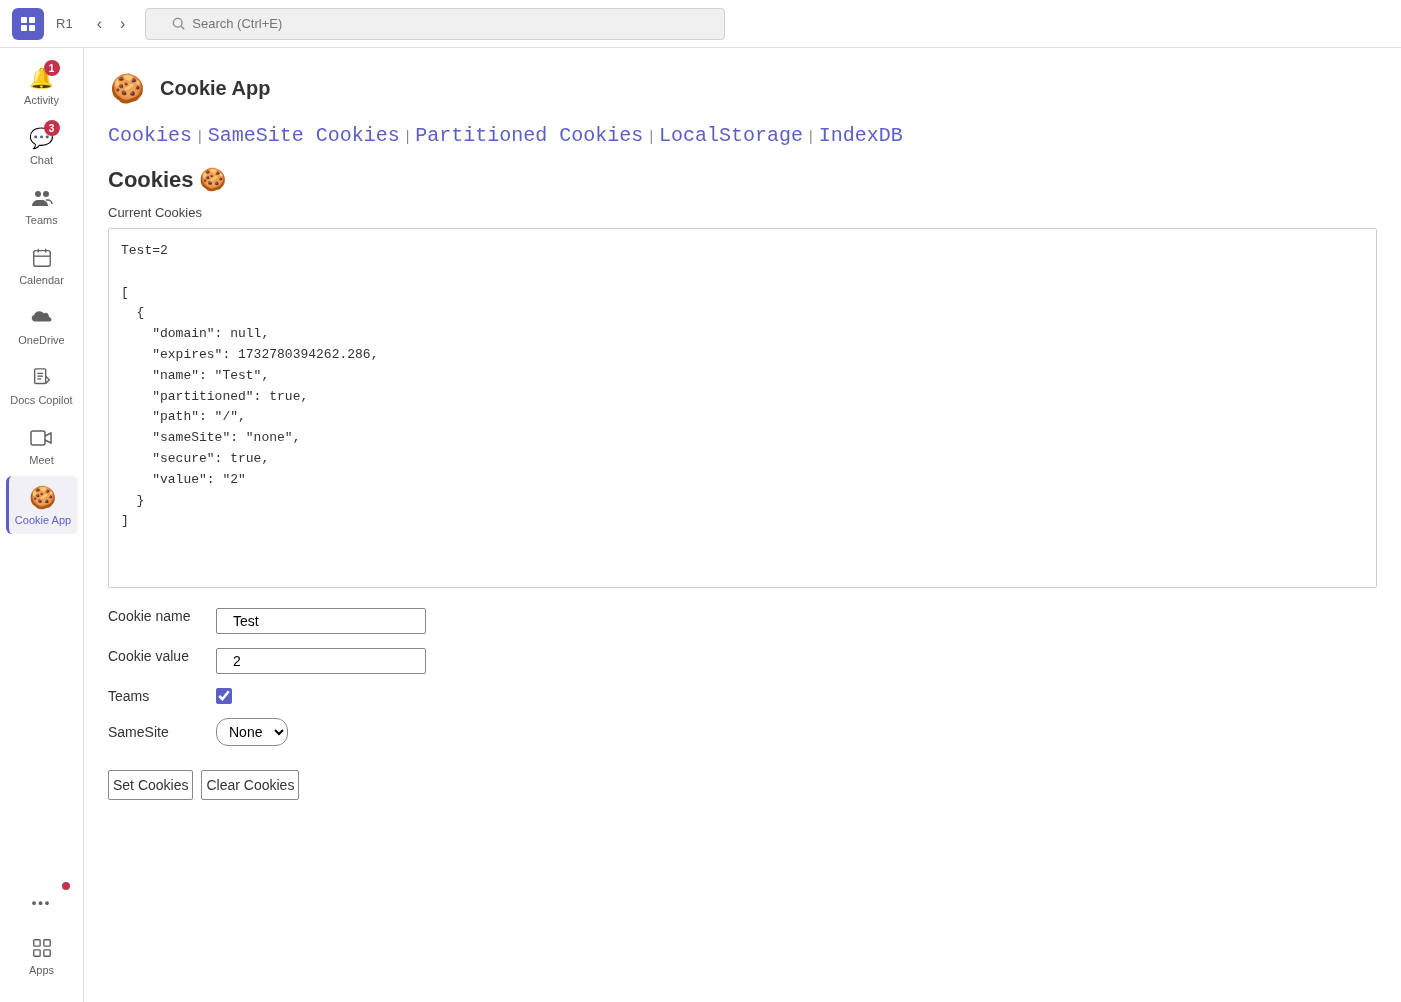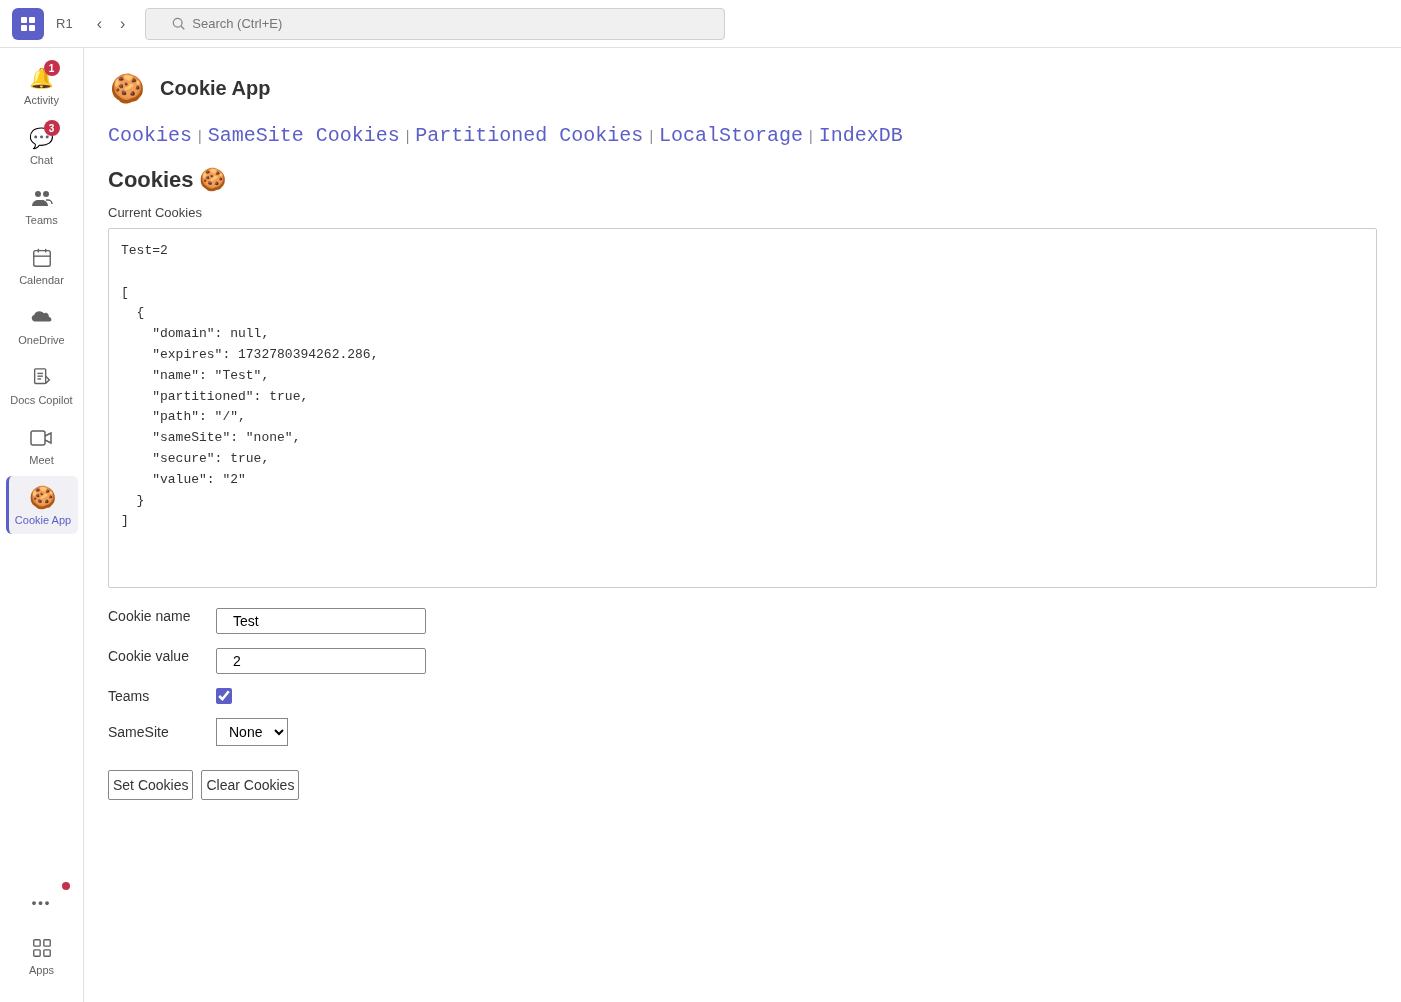--- a/index.html
+++ b/index.html
@@ -150,21 +150,21 @@
       display: flex; align-items: center; gap: 8px; margin-bottom: 14px;
     }
     .checkbox-row input[type=checkbox] {
       width: 16px; height: 16px; cursor: pointer;
       accent-color: #5b5fc7;
     }
     .samesite-row {
       display: flex; align-items: center; gap: 8px; margin-bottom: 24px;
     }
     .samesite-select {
-      border: 1px solid #888; border-radius: 0;
+      border: 1px solid #888; border-radius: 12px;
       padding: 4px 8px; font-size: 14px; background: #fff; cursor: pointer;
     }
 
     
     .button-row {
       display: flex; gap: 8px;
     }
     .btn {
       border: 1px solid #888; background: #fff; border-radius: 2px;
       padding: 6px 4px; font-size: 14px; cursor: pointer; color: #333;

